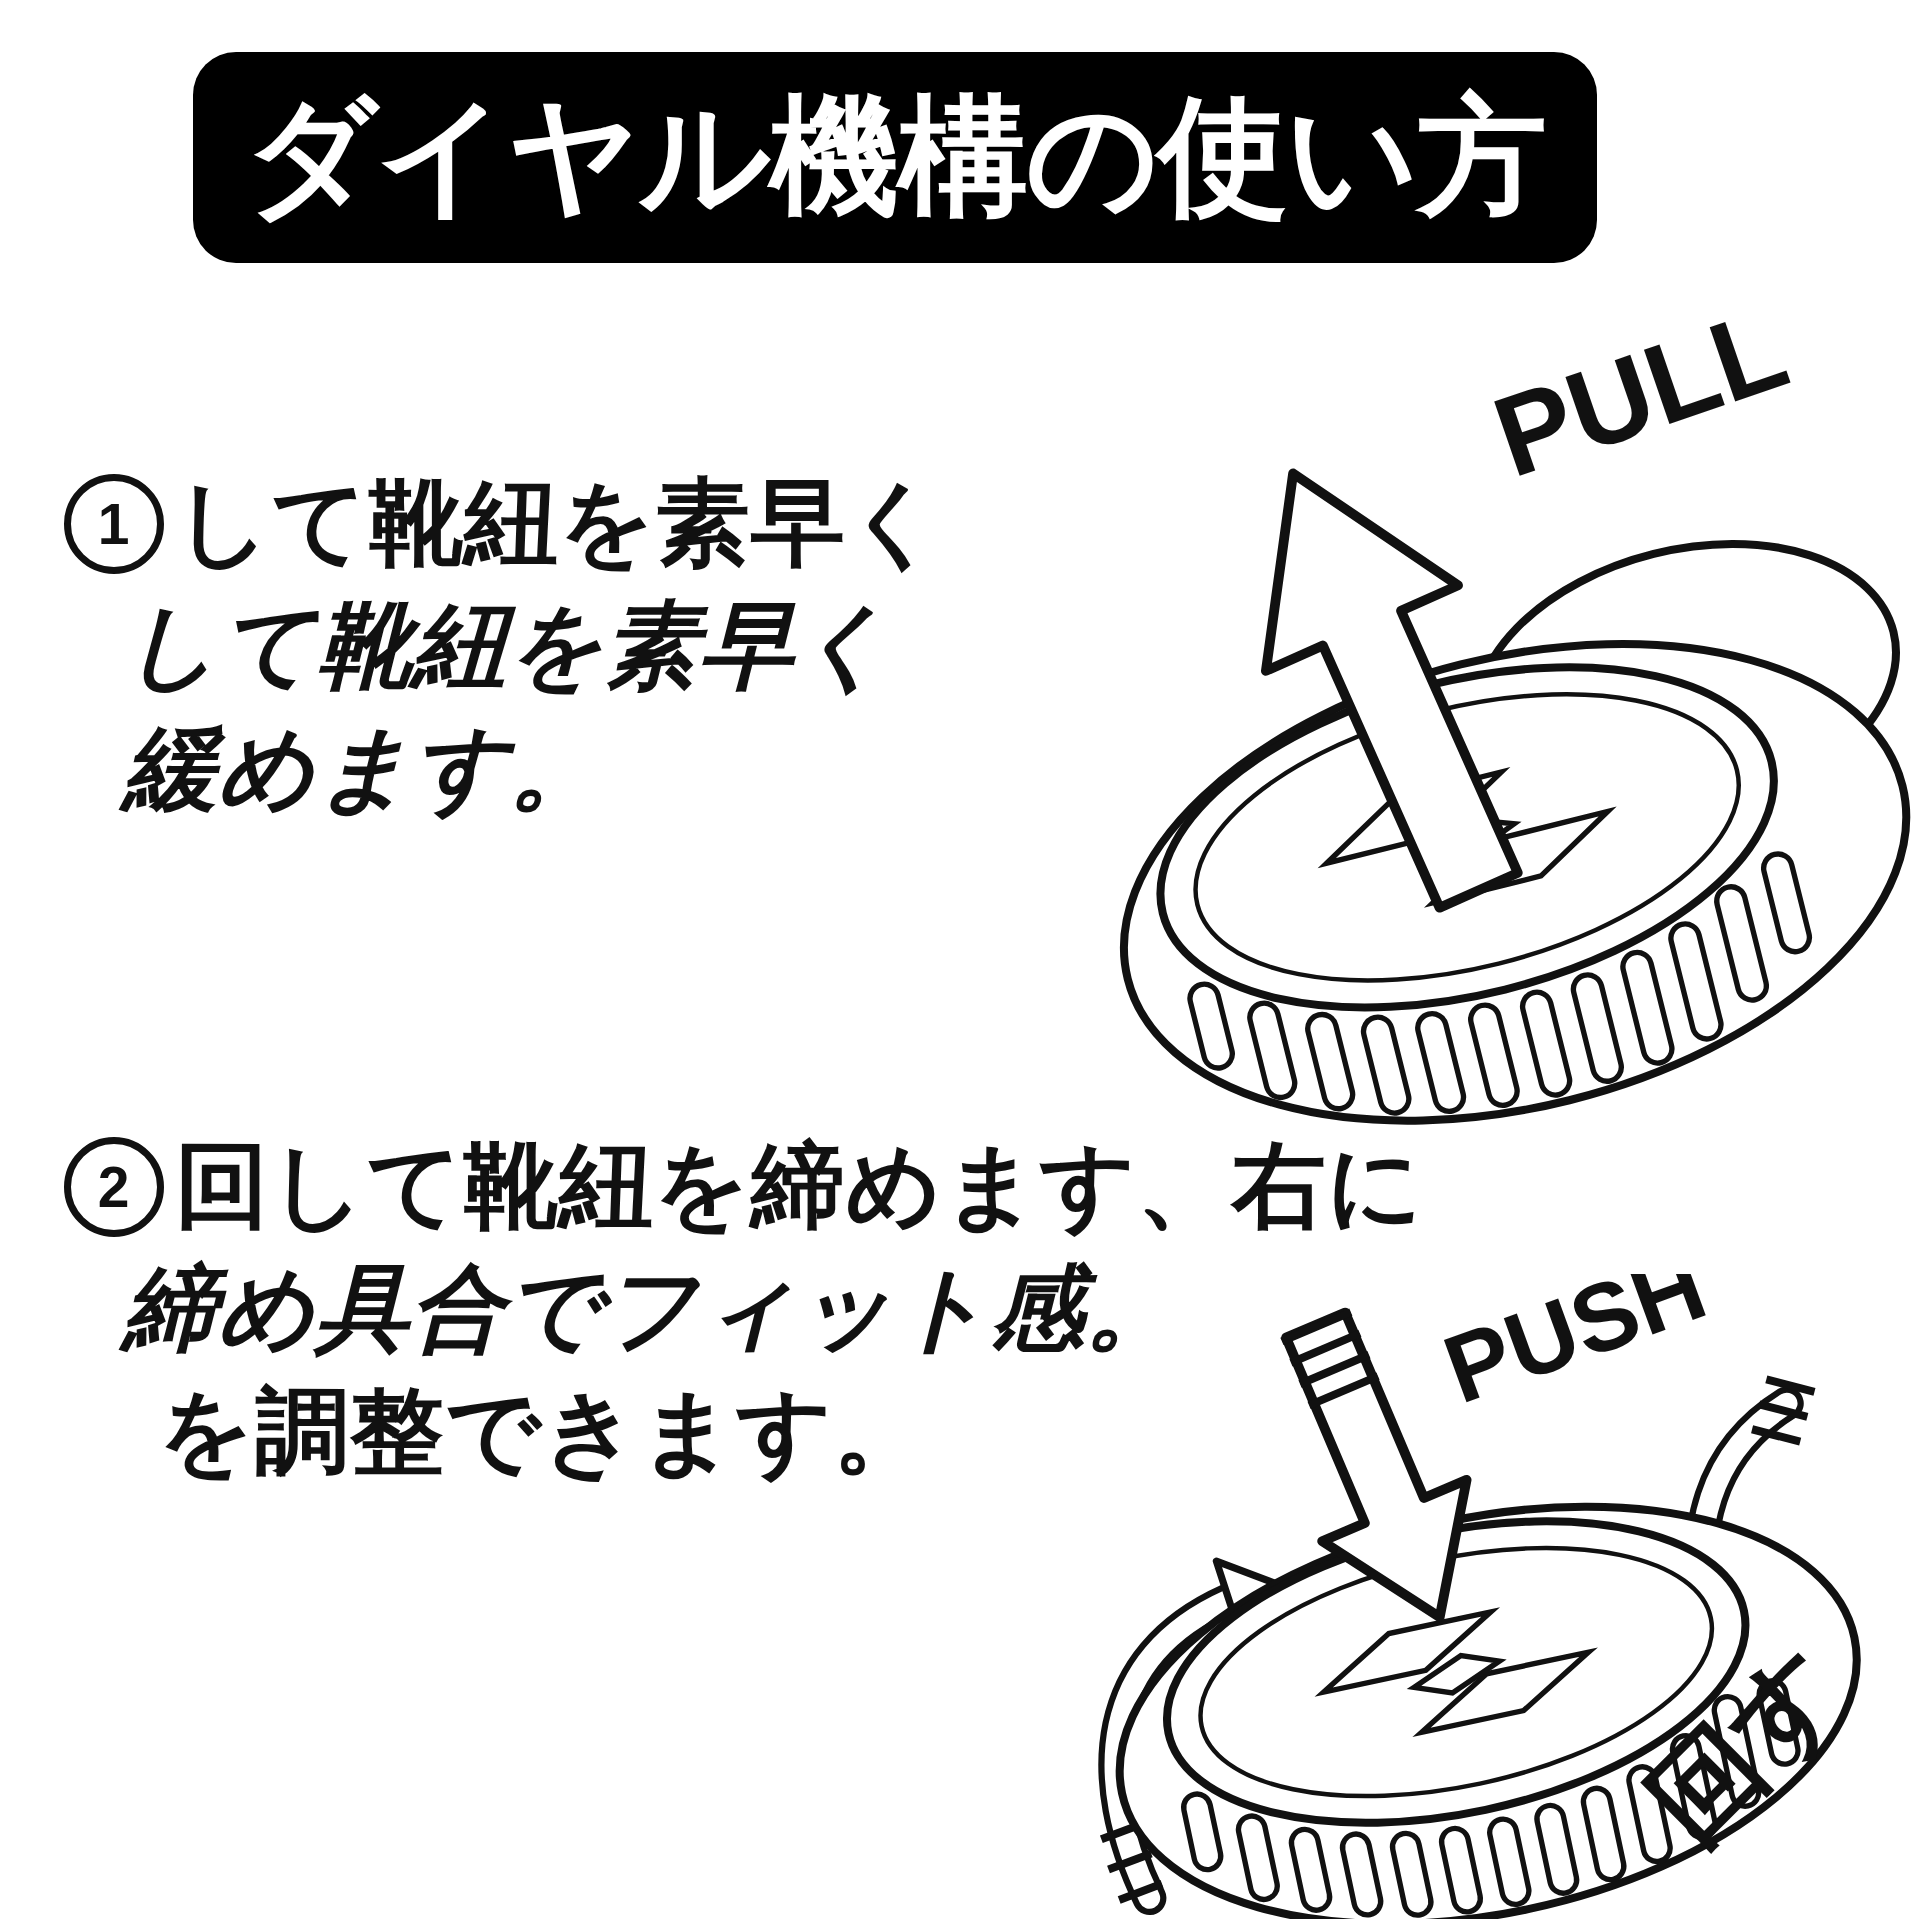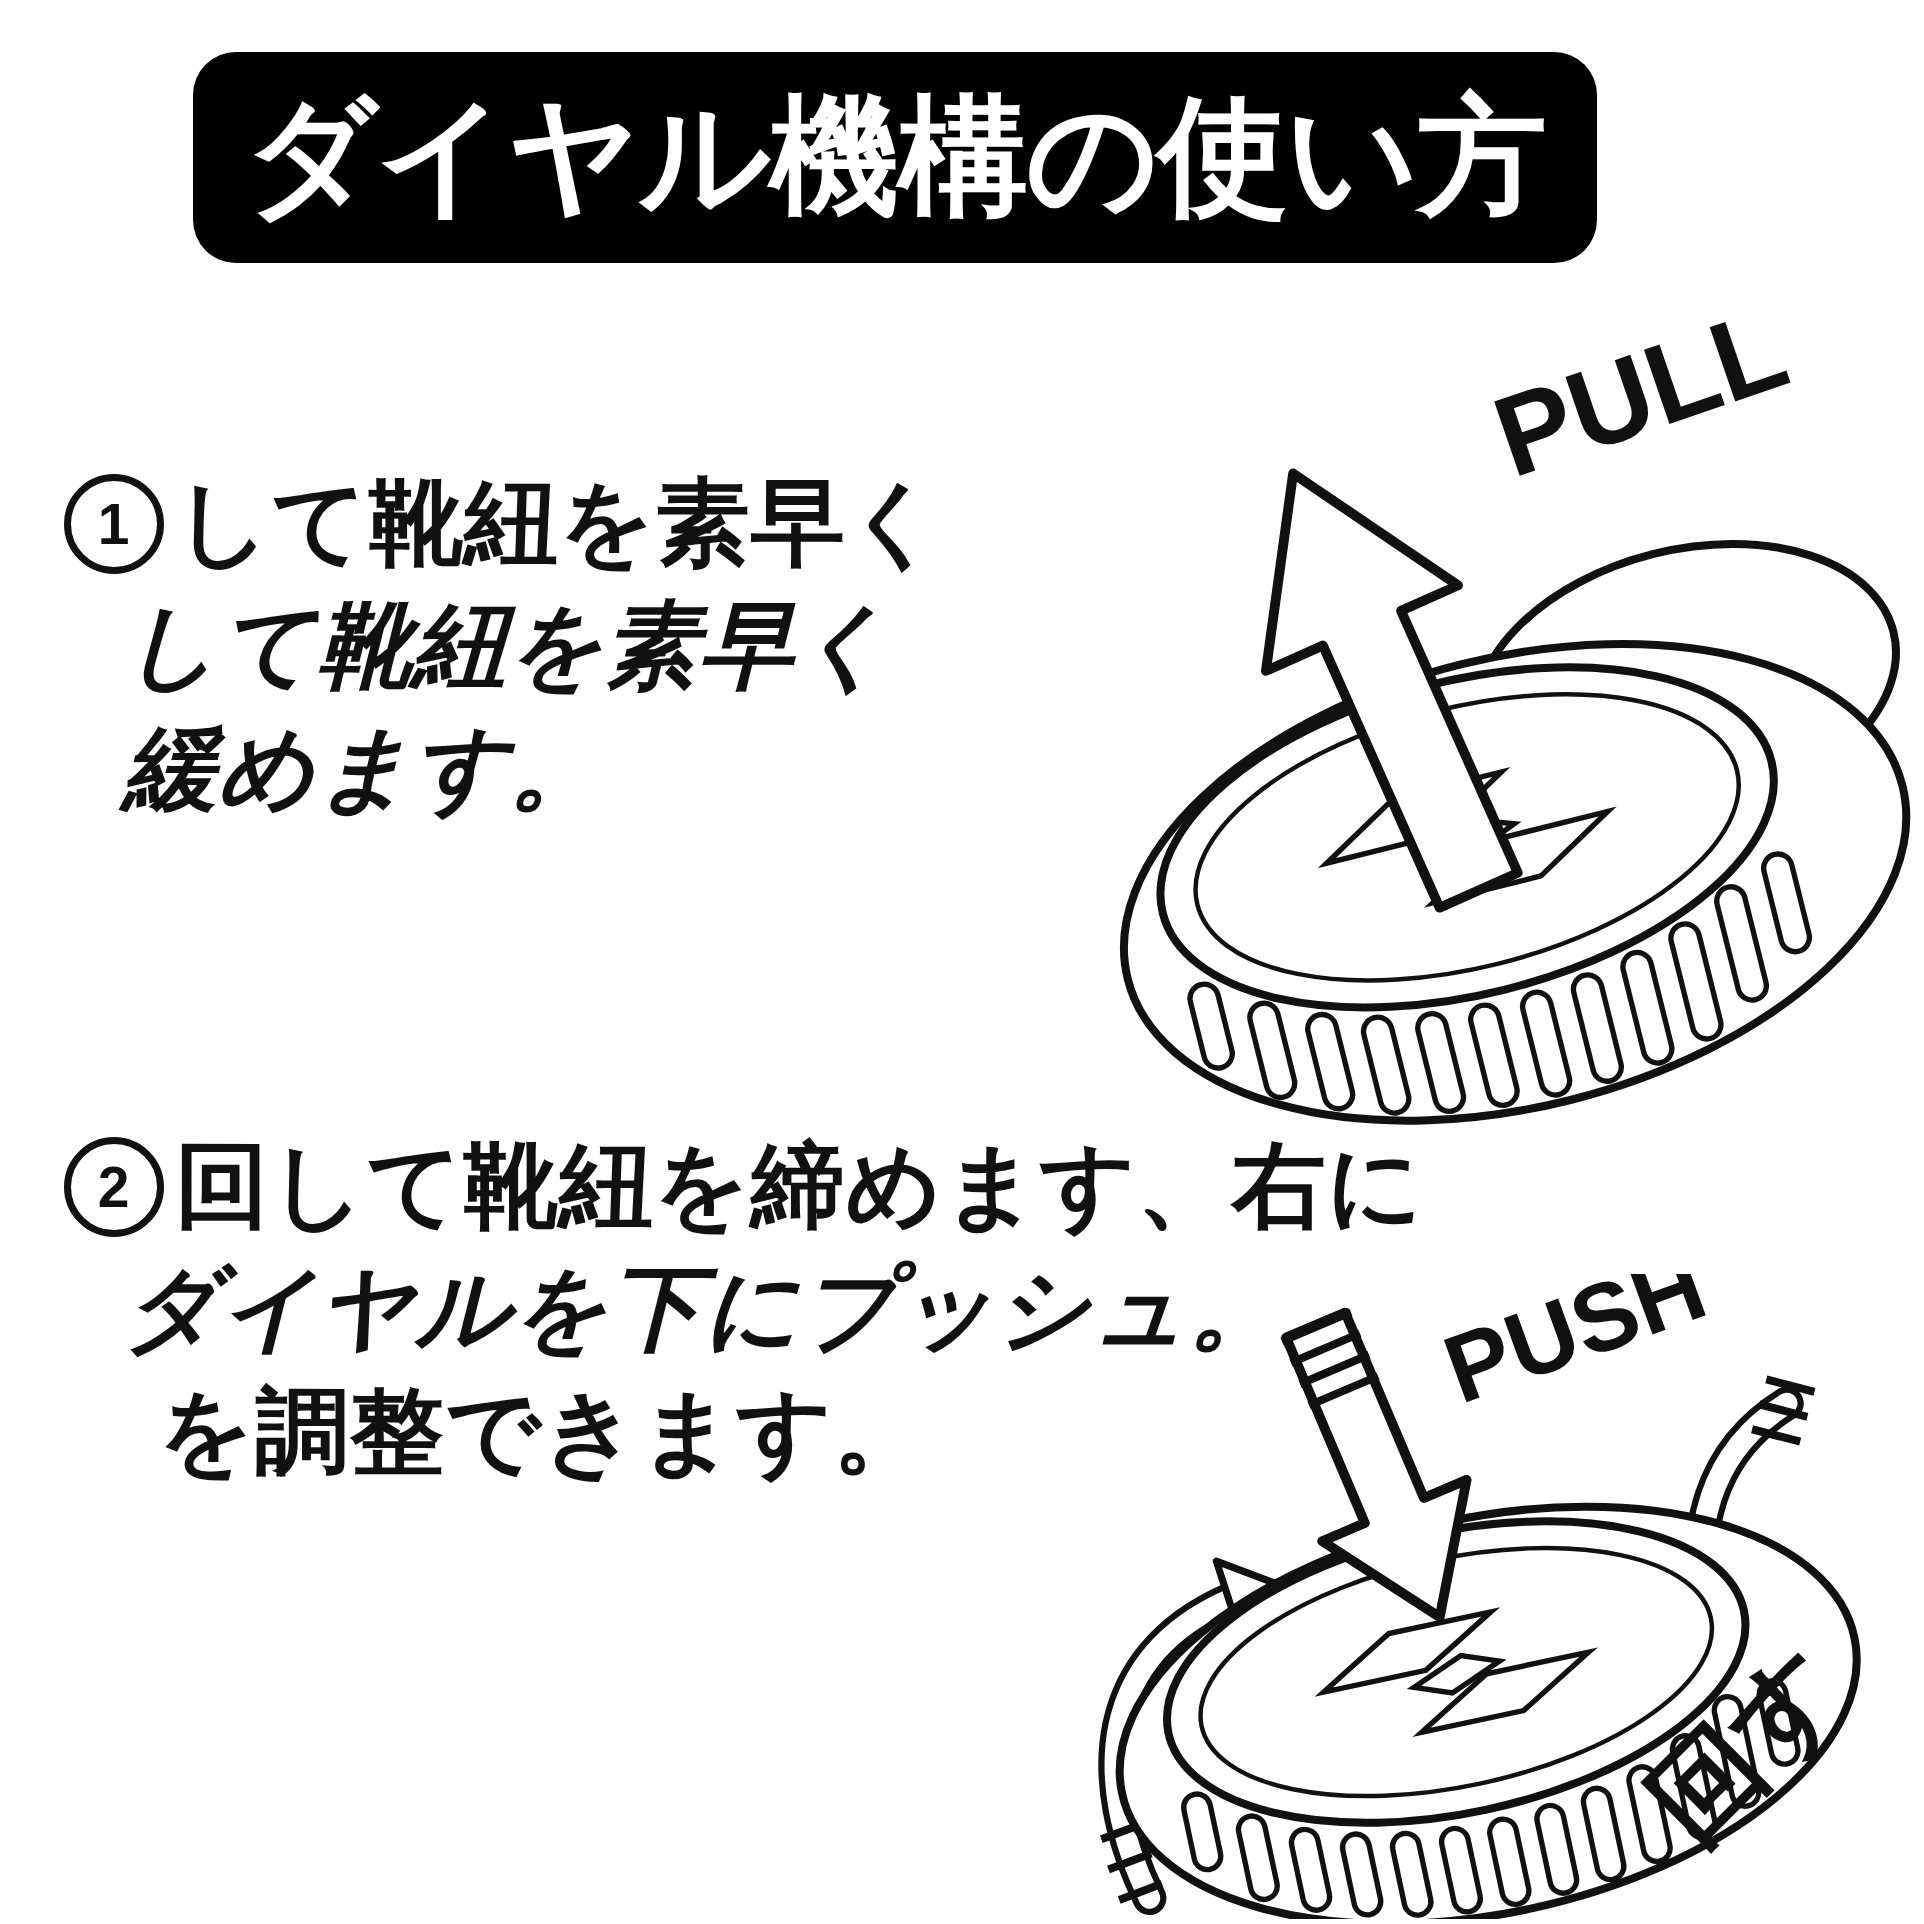--- a/index.html
+++ b/index.html
@@ -58,21 +58,21 @@
     </div>
     <div class="line indent">して靴紐を素早く</div>
     <div class="line indent">緩めます。</div>
   </div>
 
   <div class="step step2">
     <div class="line">
       <span class="num">2</span>
       <span>回して靴紐を締めます、右に</span>
     </div>
-    <div class="line indent">ダイヤルを下にプッシュ。</div>
+    <div class="line indent">締め具合でフィット感。</div>
     <div class="line indent2">を調整できます。</div>
   </div>
 
   <svg class="illus illus1" width="900" height="829" viewBox="0 0 1010 930">
 
     <g transform="translate(550,650) rotate(-14)">
       <ellipse class="ln" cx="240" cy="-170" rx="240" ry="150" stroke-width="9"></ellipse>
       <ellipse class="ln" cx="0" cy="0" rx="448" ry="252" stroke-width="9"></ellipse>
       <ellipse class="ln" cx="-40" cy="-62" rx="352" ry="176" stroke-width="9"></ellipse>
       <ellipse cx="-40" cy="-62" rx="312" ry="146" fill="none" stroke="#111" stroke-width="5"></ellipse>

